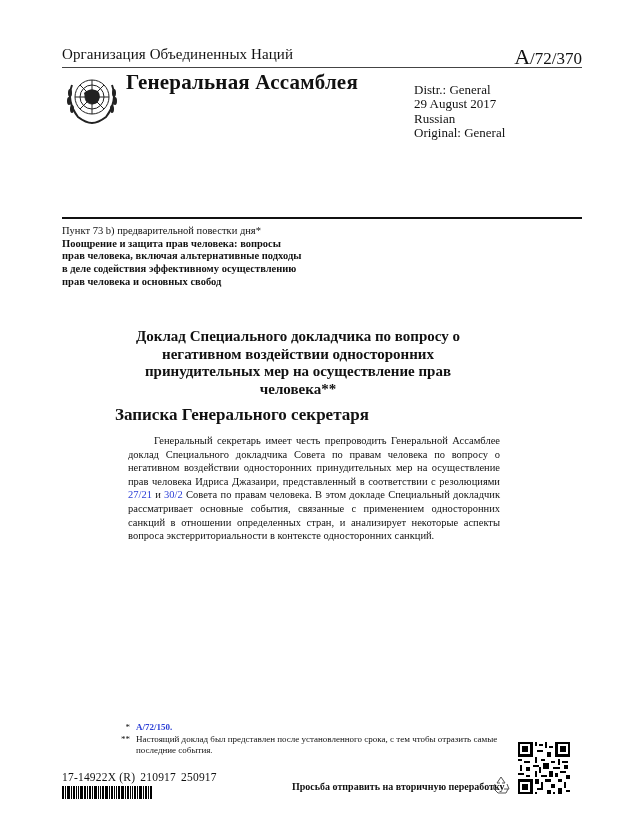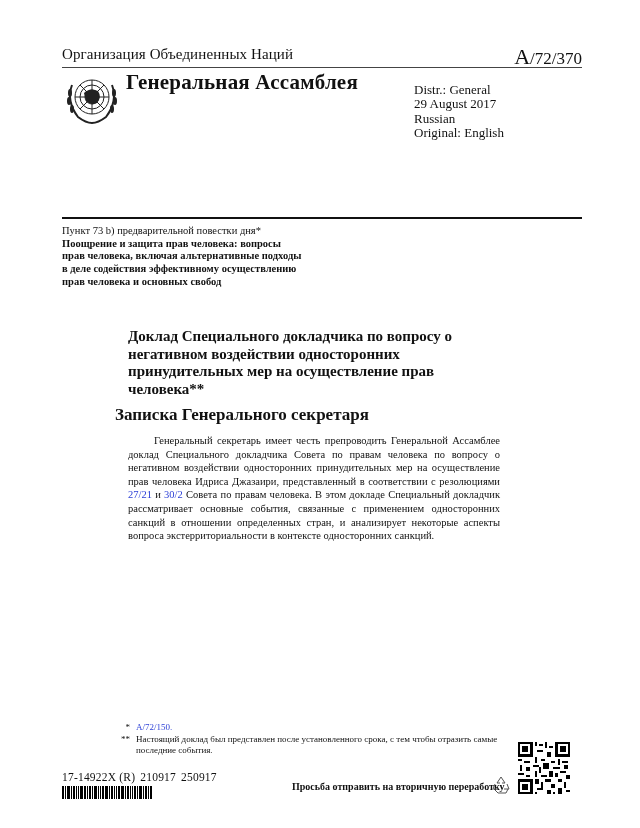--- a/index.html
+++ b/index.html
@@ -12,28 +12,28 @@
     .symbol { right: 58px; top: 44px; font-size: 16px; }
     .symbol .big { font-size: 22px; }
     .symbol .small { font-size: 17px; }
     .rule-thin { left: 62px; top: 67px; width: 520px; height: 1px; background: #444; }
     .logo { left: 64px; top: 71px; width: 56px; height: 56px; }
     .assembly { left: 126px; top: 70px; font-size: 21px; font-weight: bold; letter-spacing: 0.2px; }
     .distr { left: 414px; top: 83px; font-size: 13px; line-height: 14.3px; }
     .rule-thick { left: 62px; top: 217px; width: 520px; height: 2px; background: #111; }
     .session { left: 62px; top: 225px; width: 240px; font-size: 10.5px; line-height: 12.7px; }
     .session .b { font-weight: bold; }
-    .title { left: 128px; top: 328px; width: 340px; font-size: 15px; font-weight: bold; line-height: 17.5px; }
+    .title { left: 128px; top: 328px; width: 340px; font-size: 15px; font-weight: bold; line-height: 17.5px; text-align: center; }
     .subtitle { left: 115px; top: 405px; font-size: 17px; font-weight: bold; }
     .body-text { left: 128px; top: 434px; width: 372px; font-size: 10.5px; line-height: 13.6px; text-align: justify; text-indent: 26px; }
     .link { color: #2b3fd6; }
     .footnotes { left: 110px; top: 722px; width: 400px; font-size: 9px; line-height: 11.5px; }
     .fn { display: flex; }
     .fn .mark { width: 20px; text-align: right; padding-right: 6px; flex: none; }
-    .fn .link { font-weight: normal; }
+    .fn .link { font-weight: bold; }
     .jobno { left: 62px; top: 771px; font-size: 11.5px; letter-spacing: 0.2px; }
     .jobno span { margin-right: 2px; }
     .barcode { left: 62px; top: 786px; width: 110px; height: 13px; display: flex; gap: 1px; }
     .barcode i { display: block; background: #000; height: 100%; }
     .recycle-text { left: 292px; top: 781px; font-size: 10px; font-weight: bold; }
     .recycle-icon { left: 490px; top: 774px; width: 22px; height: 22px; }
     .qr { left: 518px; top: 742px; width: 52px; height: 52px; }
   </style>
 </head>
 <body>
@@ -69,21 +69,21 @@
         <ellipse cx="48" cy="38" rx="2" ry="4"></ellipse>
     </g>
   </svg>
 </div>
 <div class="abs assembly">Генеральная Ассамблея</div>
 
 <div class="abs distr">
   <div>Distr.: General</div>
   <div>29 August 2017</div>
   <div>Russian</div>
-  <div>Original: English</div>
+  <div>Original: General</div>
 </div>
 
 <div class="abs rule-thick"></div>
 
 <div class="abs session">
   <div>Пункт 73 b) предварительной повестки дня*</div>
   <div class="b">Поощрение и защита прав человека: вопросы прав человека, включая альтернативные подходы в деле содействия эффективному осуществлению прав человека и основных свобод</div>
 </div>
 
 <div class="abs title">Доклад Специального докладчика по вопросу о негативном воздействии односторонних принудительных мер на осуществление прав человека**</div>

